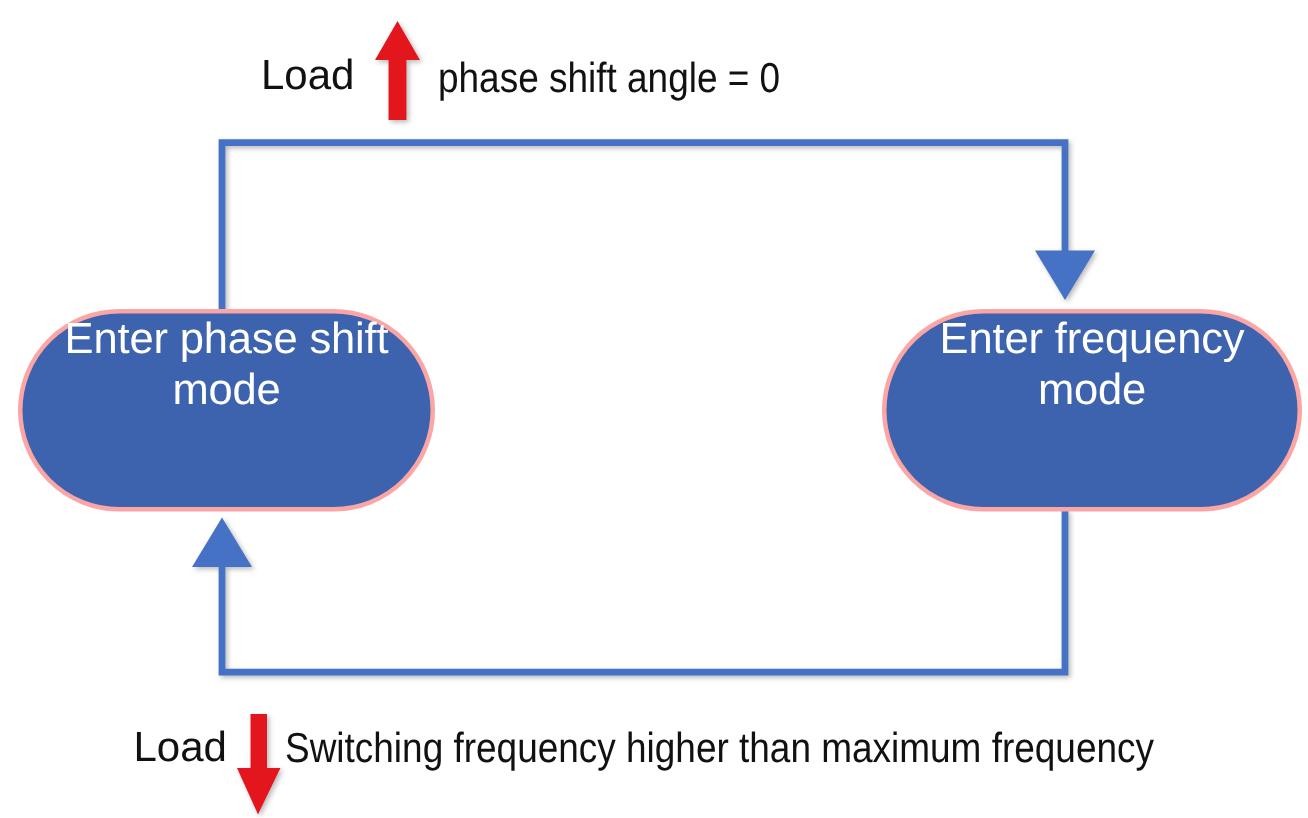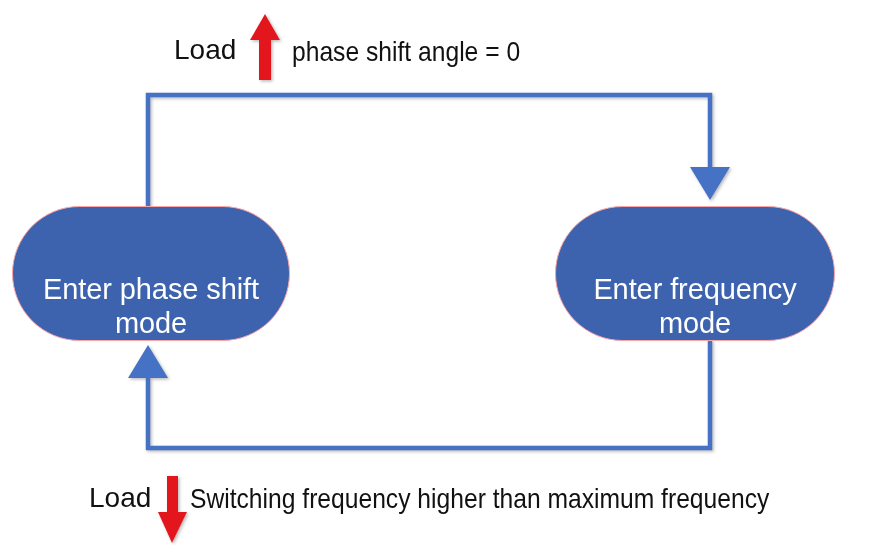--- a/index.html
+++ b/index.html
@@ -21,41 +21,41 @@
     position: absolute;
     left: 0;
     top: 0;
     width: 872px;
     height: 545px;
   }
   .node {
     position: absolute;
     box-sizing: border-box;
     background: #3D63AE;
-    border: 1px solid #fca5a5;
+    border: 3px solid #fca5a5;
     border-radius: 70px;
     color: #ffffff;
     display: flex;
-    align-items: flex-end;
+    align-items: flex-start;
     justify-content: center;
     text-align: center;
     line-height: 1.18;
     font-size: 29px;
     letter-spacing: -0.1px;
     padding: 0 26px;
     z-index: 3;
   }
   #node-phase-shift {
     left: 12px;
     top: 206px;
     width: 278px;
     height: 135px;
   }
   #node-frequency {
-    left: 555px;
+    left: 588px;
     top: 206px;
     width: 280px;
     height: 135px;
   }
   .node-label {
     display: block;
     width: 100%;
   }
   .anno {
     position: absolute;

